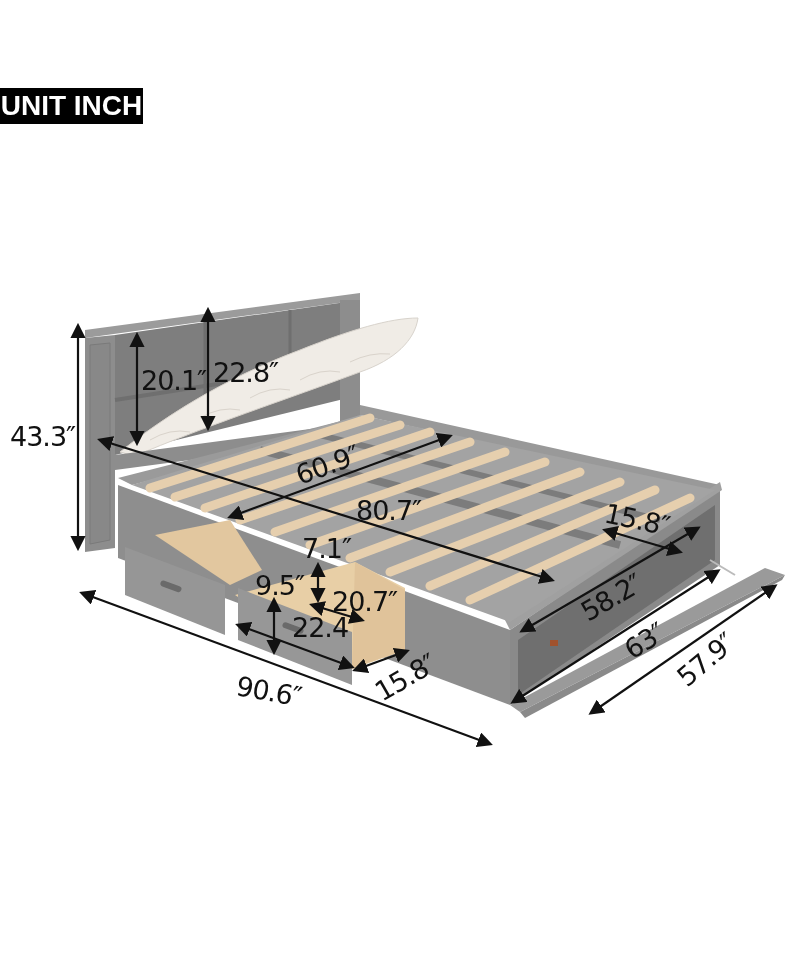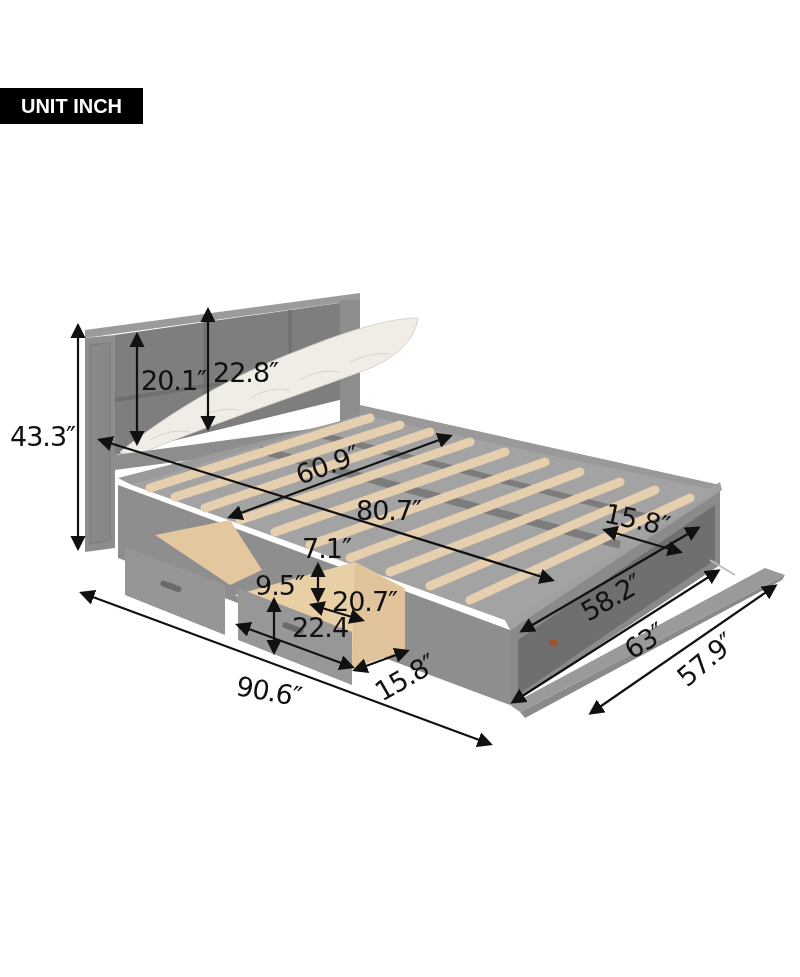--- a/index.html
+++ b/index.html
@@ -1,20 +1,20 @@
 <!DOCTYPE html>
 <html><head>
 <meta charset="utf-8">
 <style>
   html, body { margin: 0; padding: 0; background: #ffffff; }
   body { width: 800px; height: 977px; position: relative; overflow: hidden; font-family: "DejaVu Sans", sans-serif; }
   .unit-badge {
     position: absolute; left: 0; top: 88px; width: 143px; height: 36px;
     background: #000; color: #fff; font-family: "Liberation Sans", sans-serif;
-    font-weight: bold; font-size: 20px; line-height: 36px; text-align: center; letter-spacing: 0px;
+    font-weight: bold; font-size: 28px; line-height: 36px; text-align: center; letter-spacing: 0px;
   }
   svg.scene { position: absolute; left: 0; top: 0; }
   .dim { font-family: "DejaVu Sans", sans-serif; font-size: 27px; fill: #111; letter-spacing: -1px; }
 </style>
 </head>
 <body>
 
 <div class="unit-badge">UNIT INCH</div>
 
 <svg class="scene" width="800" height="977" viewBox="0 0 800 977">

